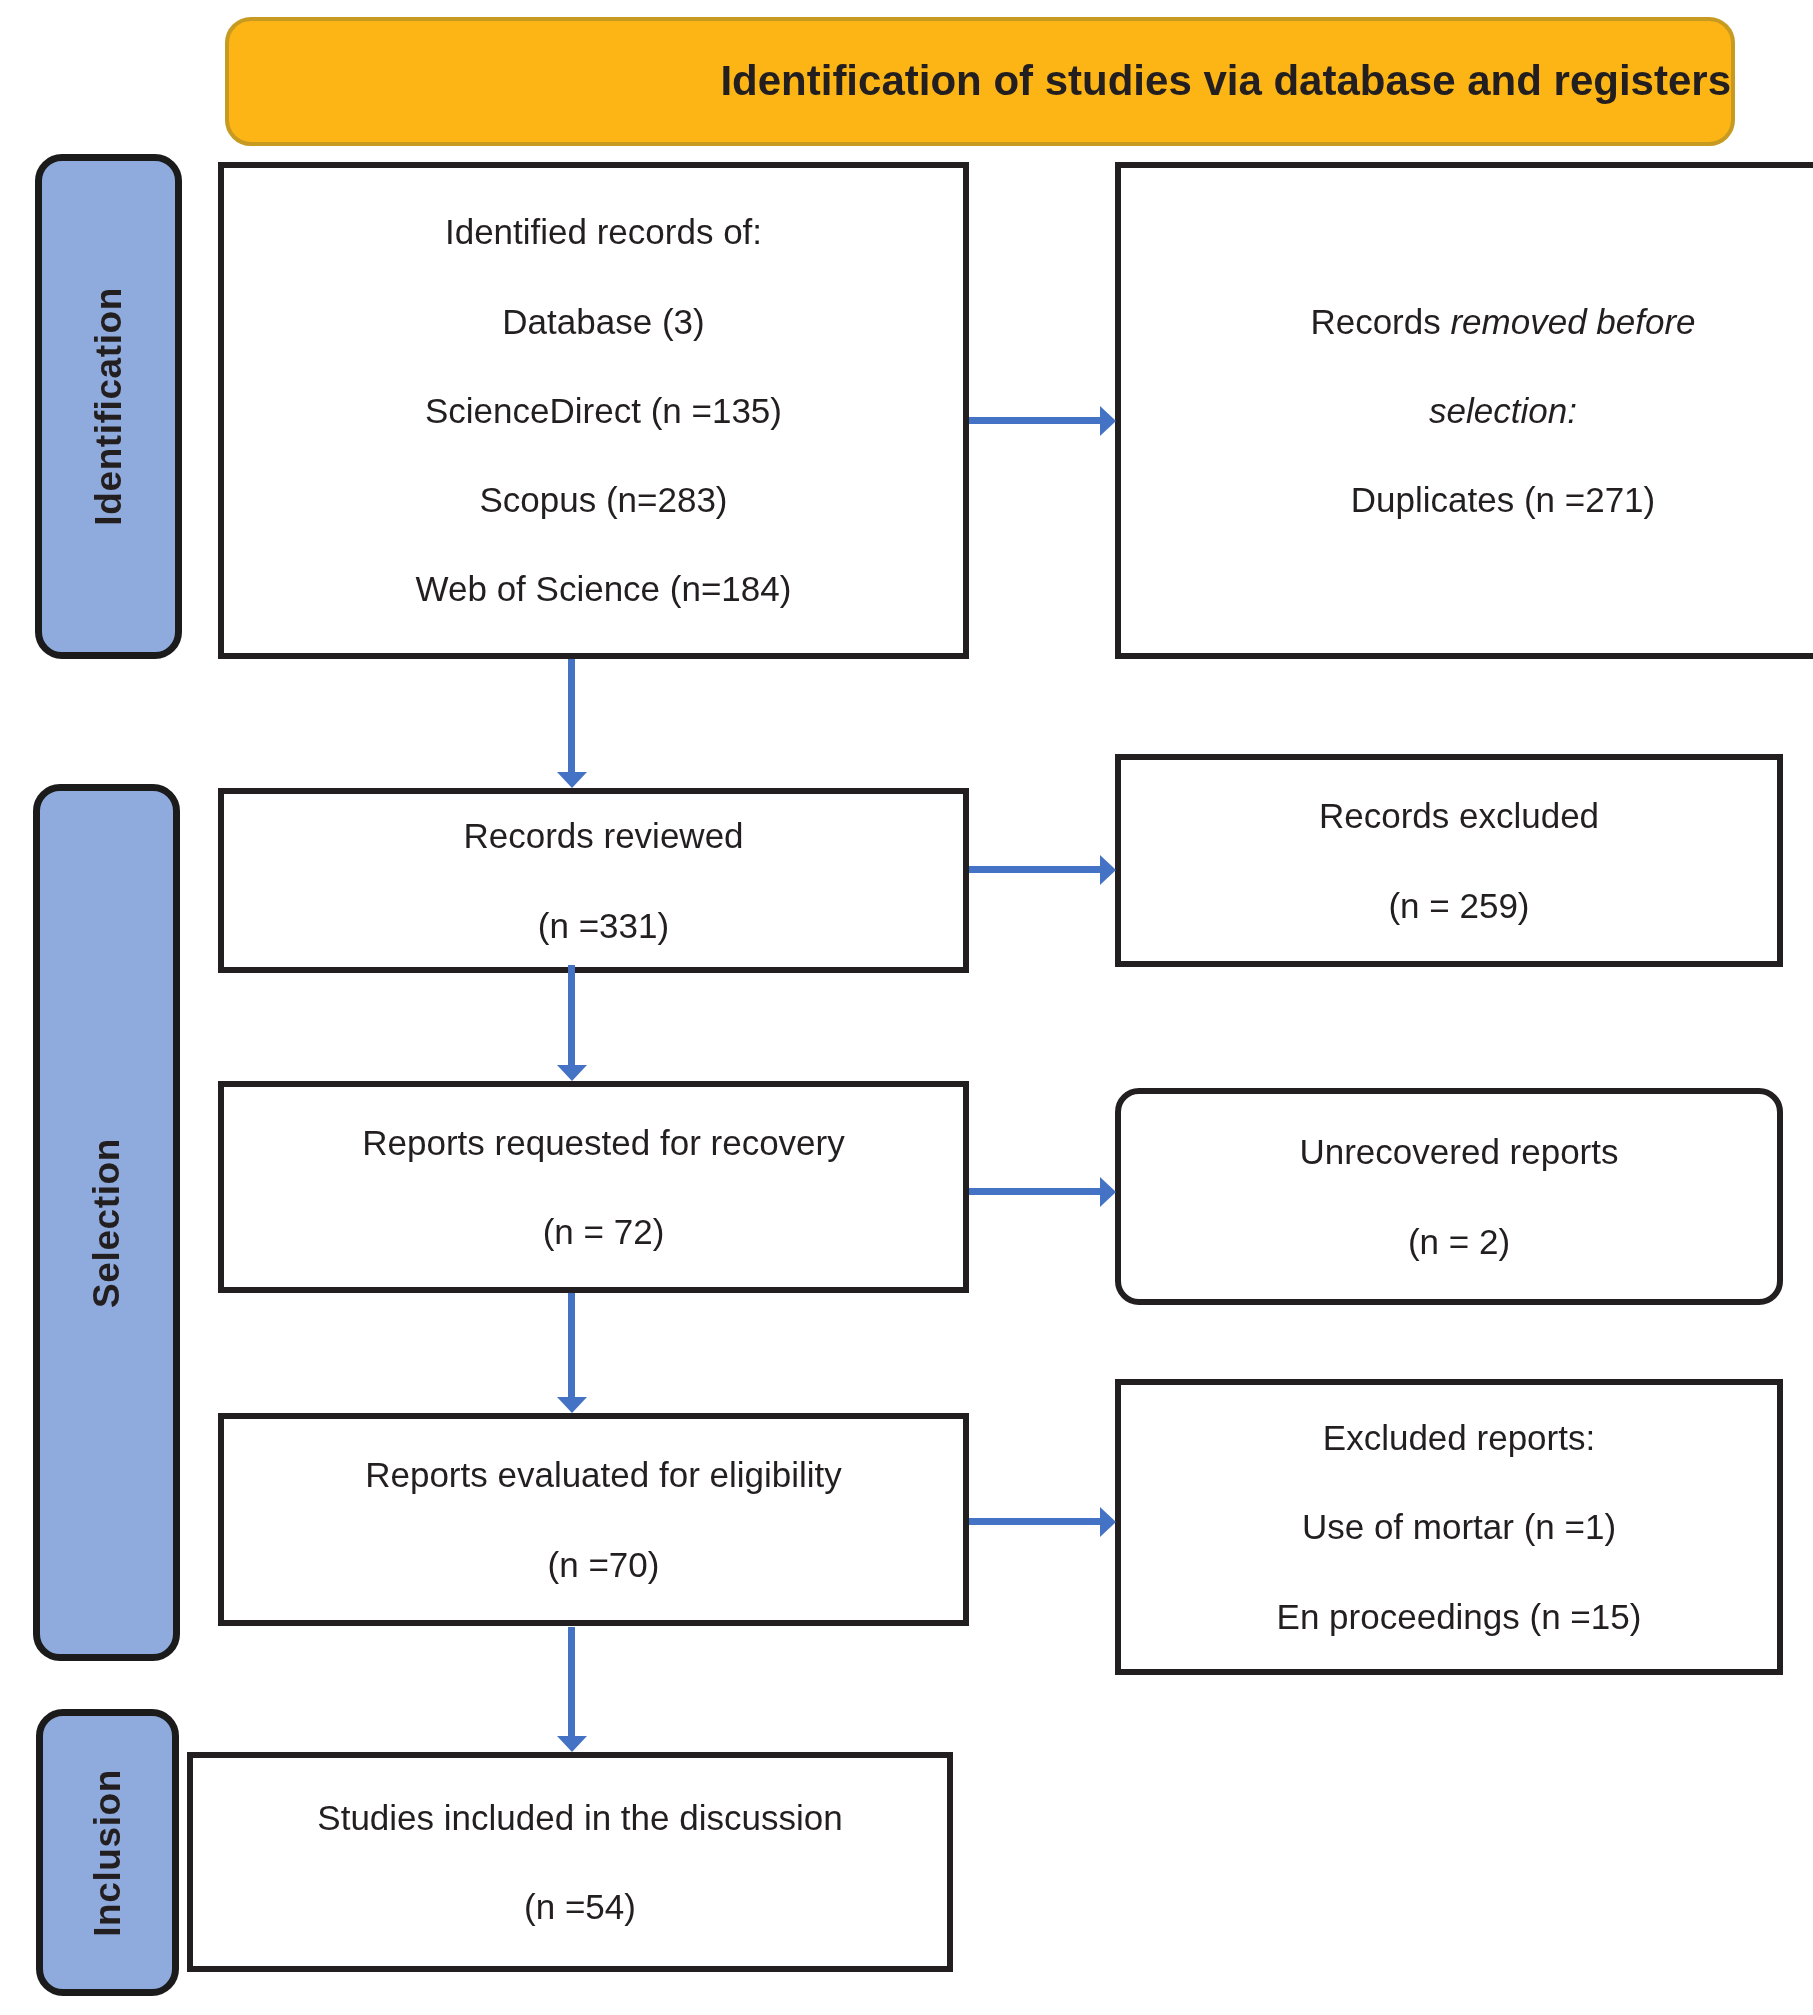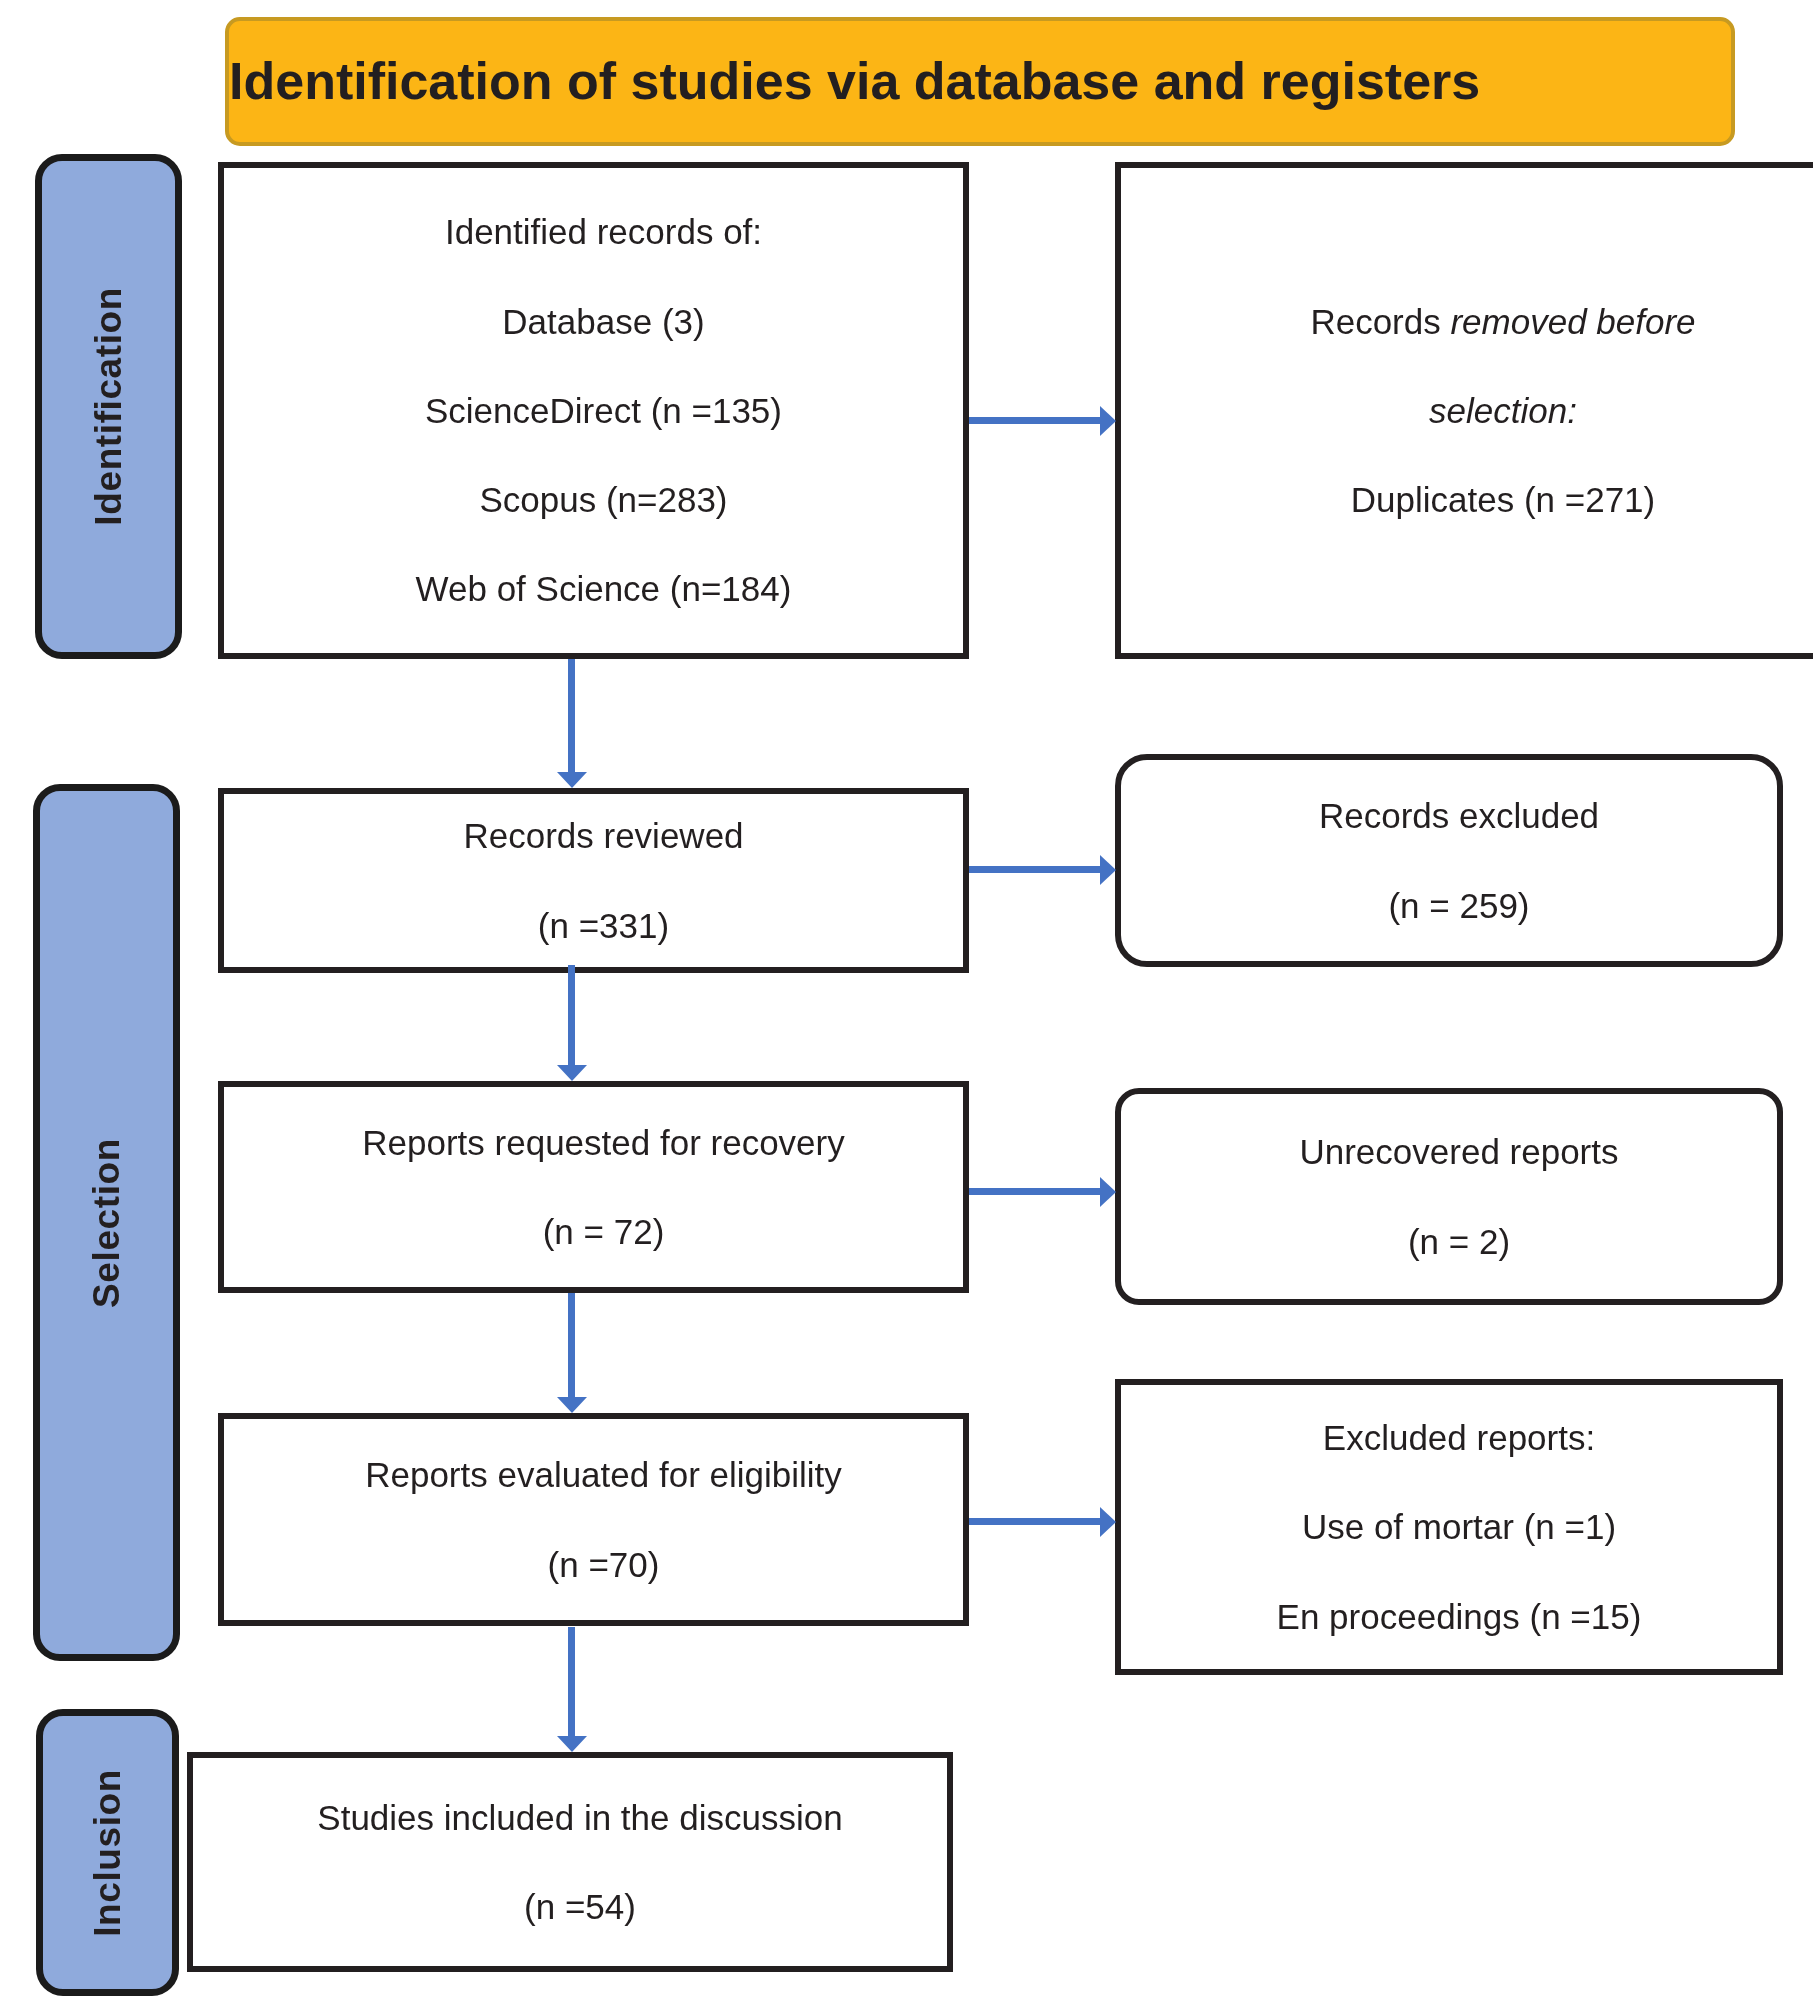--- a/index.html
+++ b/index.html
@@ -8,22 +8,22 @@
     --arrow:#4472C4; --box-border:#231F20; --text:#231F20;
   }
   html,body{margin:0;padding:0;background:#ffffff;}
   #canvas{
     position:relative; width:1814px; height:2015px; background:#ffffff;
     font-family:"Liberation Sans", sans-serif; color:var(--text);
   }
   .banner{
     position:absolute; left:225px; top:16.7px; width:1510px; height:129px;
     background:var(--banner-fill); border:4.8px solid var(--banner-border);
-    border-radius:15px; display:flex; align-items:center; justify-content:flex-start;
-    box-sizing:border-box; font-size:52px; font-weight:bold; text-align:center;
+    border-radius:26px; display:flex; align-items:center; justify-content:flex-end;
+    box-sizing:border-box; font-size:42px; font-weight:bold; text-align:center;
   }
   .stage-tab{
     position:absolute; background:var(--tab-fill); border:7.7px solid var(--tab-border);
     border-radius:27px; box-sizing:border-box;
     display:flex; align-items:center; justify-content:center;
   }
   .stage-tab .vtext{
     writing-mode:vertical-rl; transform:rotate(180deg);
     font-size:37px; font-weight:bold; letter-spacing:0.6px; white-space:nowrap;
   }
@@ -99,21 +99,21 @@
     <div class="line">Studies included in the discussion</div>
     <div class="line">(n =54)</div>
   </div>
 
   <div class="fbox" style="left:1115px; top:162px; width:756px; height:497px;">
     <div class="line"><span>Records</span> <em>removed before</em></div>
     <div class="line"><em>selection:</em></div>
     <div class="line">Duplicates (n =271)</div>
   </div>
 
-  <div class="fbox" style="left:1115px; top:754px; width:668px; height:213px;border-radius:32px;">
+  <div class="fbox" style="left:1115px; top:754px; width:668px; height:213px;">
     <div class="line">Records excluded</div>
     <div class="line">(n = 259)</div>
   </div>
 
   <div class="fbox" style="left:1115px; top:1088px; width:668px; height:217px;border-radius:24px;">
     <div class="line">Unrecovered reports</div>
     <div class="line">(n = 2)</div>
   </div>
 
   <div class="fbox" style="left:1115px; top:1379px; width:668px; height:296px;">

